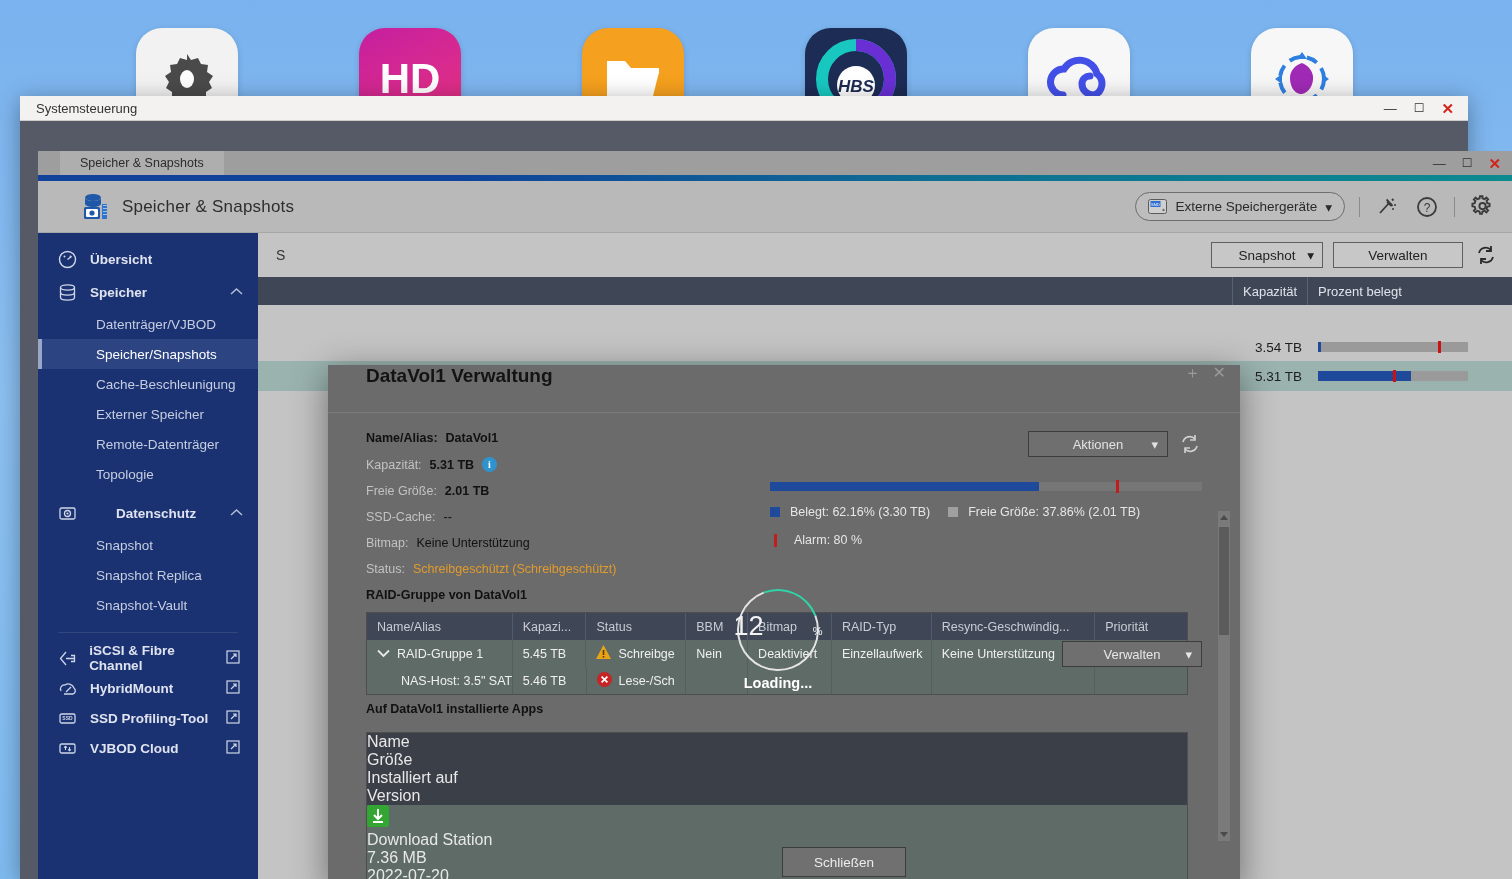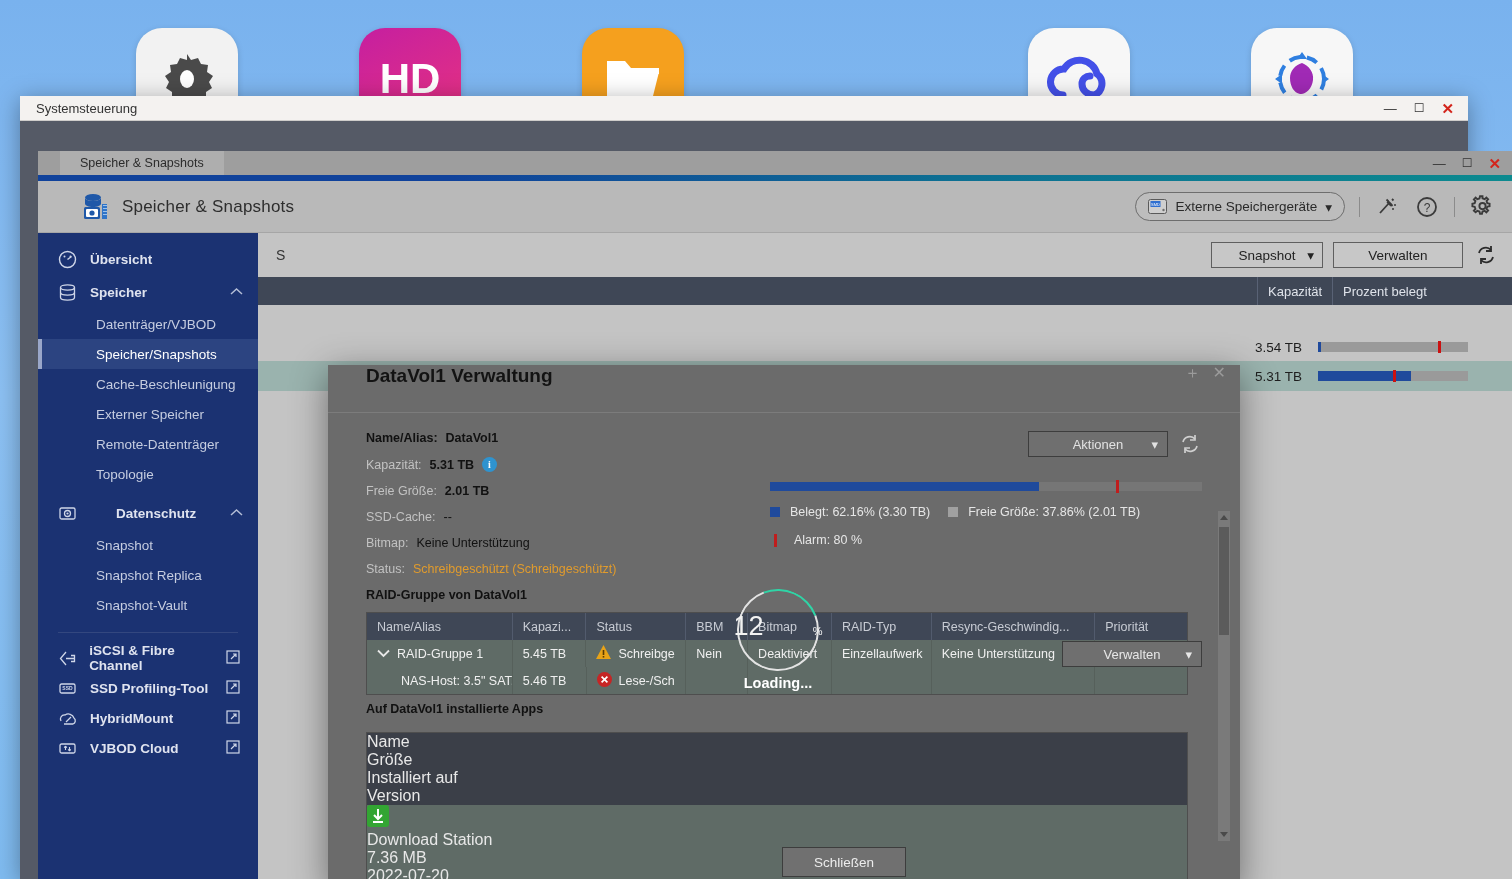--- a/index.html
+++ b/index.html
@@ -128,21 +128,21 @@
   .tb-btn {
     height: 26px; min-width: 112px; border: 1px solid #5f5f5f;
     background: #c7c7c7; font-size: 13.5px; color: #232323;
     display: flex; align-items: center; justify-content: center;
     position: relative; cursor: pointer;
   }
   .tb-btn .caret { position: absolute; right: 8px; }
   #vol-table { width: 100%; }
   #vol-thead {
     height: 28px; background: #3f4756; display: flex; align-items: center;
-    color: #dfe3ea; font-size: 13px; justify-content: flex-end;
+    color: #dfe3ea; font-size: 13px;
   }
   #vol-thead .th { padding: 0 10px; border-right: 1px solid #596275; height: 28px; display:flex; align-items:center;}
   .vol-row { height: 28px; display: flex; align-items: center; font-size: 13.5px; color: #1e1e1e; }
   .vol-row.sel { background: #9ab3ae; }
   .bar-track {
     height: 10px; background: #9a9a9a; position: relative; width: 150px;
   }
   .bar-fill { position: absolute; left: 0; top: 0; bottom: 0; background: #1f4a9c; }
   .bar-alarm { position: absolute; top: -1px; bottom: -1px; width: 3px; background: #cc1111; }
 
@@ -259,20 +259,28 @@
   </div>
   <div class="desk-icon" style="left:359px;background:linear-gradient(150deg,#c51fa0,#e8337f);">
     <span style="font:bold 42px 'Liberation Sans',sans-serif;color:#fff;">HD</span>
   </div>
   <div class="desk-icon" style="left:582px;background:#f5a01e;">
     <svg width="58" height="52" viewBox="0 0 58 52">
       <path fill="#fff" d="M3 8h18l6 7h28v6H3z"></path>
       <path fill="#fff" d="M3 19h52l-7 28H3z"></path>
     </svg>
   </div>
+  <div class="desk-icon" style="left:805px;background:#1d2c55;">
+    <svg width="92" height="92" viewBox="0 0 92 92">
+      <circle cx="46" cy="46" r="34" fill="none" stroke="#18c8c0" stroke-width="12"></circle>
+      <path d="M46 12a34 34 0 0 1 0 68" fill="none" stroke="#6a2fd4" stroke-width="12"></path>
+      <circle cx="46" cy="52" r="19" fill="#fff"></circle>
+      <text x="46" y="59" font-size="17" font-weight="bold" font-family="Liberation Sans,sans-serif" fill="#1b2a52" text-anchor="middle" font-style="italic">HBS</text>
+    </svg>
+  </div>
   <div class="desk-icon" style="left:1028px;background:#f7f7f7;">
     <svg width="64" height="52" viewBox="0 0 64 52">
       <path fill="none" stroke="#4350e8" stroke-width="7" stroke-linecap="round" d="M16 42a13 13 0 0 1 1-26 18 18 0 0 1 33 5 12 12 0 0 1-3 21c-7 0-12-5-12-11 0-5 4-8 8-8"></path>
     </svg>
   </div>
   <div class="desk-icon" style="left:1251px;background:#f7f7f7;">
     <svg width="66" height="66" viewBox="0 0 66 66">
       <circle cx="33" cy="33" r="22" fill="none" stroke="#2f7fe0" stroke-width="4" stroke-dasharray="11 7"></circle>
       <path fill="#a02ab5" d="M33 17c7 3 12 9 11 17-1 9-8 15-13 14-6-1-10-8-10-16 0-7 5-13 12-15z"></path>
       <path fill="#2f7fe0" d="M33 6l5 7H28zM33 60l-5-7h10zM6 33l7-5v10zM60 33l-7 5V28z"></path>
@@ -440,40 +448,40 @@
             <span class="ext">
               <svg width="14" height="14" viewBox="0 0 14 14">
                   <rect x="1" y="1" width="12" height="12" fill="none" stroke="#cfd6e8" stroke-width="1.2"></rect>
                   <path d="M5 9l5-5M7 4h3v3" stroke="#cfd6e8" stroke-width="1.2" fill="none"></path>
                 </svg>
             </span>
           </div>
           <div class="nav-link">
             <span class="nav-ico">
               <svg width="19" height="19" viewBox="0 0 19 19">
-                  <rect x="2" y="5" width="15" height="9" rx="1.5" fill="none" stroke="#cfd6e8" stroke-width="1.3"></rect>
-                  <text x="9.5" y="11.4" font-size="5" fill="#cfd6e8" font-family="Liberation Sans,sans-serif" text-anchor="middle">SSD</text>
-                </svg>
-            </span>
-            <span>SSD Profiling-Tool</span>
+                  <path d="M3 12a4 4 0 0 1 4-6 6 6 0 0 1 9 3 3.5 3.5 0 0 1-1 6H6" fill="none" stroke="#cfd6e8" stroke-width="1.3"></path>
+                  <path d="M8 13l5-5" stroke="#cfd6e8" stroke-width="1.3"></path>
+                </svg>
+            </span>
+            <span>HybridMount</span>
             <span class="ext">
               <svg width="14" height="14" viewBox="0 0 14 14">
                   <rect x="1" y="1" width="12" height="12" fill="none" stroke="#cfd6e8" stroke-width="1.2"></rect>
                   <path d="M5 9l5-5M7 4h3v3" stroke="#cfd6e8" stroke-width="1.2" fill="none"></path>
                 </svg>
             </span>
           </div>
           <div class="nav-link">
             <span class="nav-ico">
               <svg width="19" height="19" viewBox="0 0 19 19">
-                  <path d="M3 12a4 4 0 0 1 4-6 6 6 0 0 1 9 3 3.5 3.5 0 0 1-1 6H6" fill="none" stroke="#cfd6e8" stroke-width="1.3"></path>
-                  <path d="M8 13l5-5" stroke="#cfd6e8" stroke-width="1.3"></path>
-                </svg>
-            </span>
-            <span>HybridMount</span>
+                  <rect x="2" y="5" width="15" height="9" rx="1.5" fill="none" stroke="#cfd6e8" stroke-width="1.3"></rect>
+                  <text x="9.5" y="11.4" font-size="5" fill="#cfd6e8" font-family="Liberation Sans,sans-serif" text-anchor="middle">SSD</text>
+                </svg>
+            </span>
+            <span>SSD Profiling-Tool</span>
             <span class="ext">
               <svg width="14" height="14" viewBox="0 0 14 14">
                   <rect x="1" y="1" width="12" height="12" fill="none" stroke="#cfd6e8" stroke-width="1.2"></rect>
                   <path d="M5 9l5-5M7 4h3v3" stroke="#cfd6e8" stroke-width="1.2" fill="none"></path>
                 </svg>
             </span>
           </div>
           <div class="nav-link">
             <span class="nav-ico">
               <svg width="19" height="19" viewBox="0 0 19 19">

